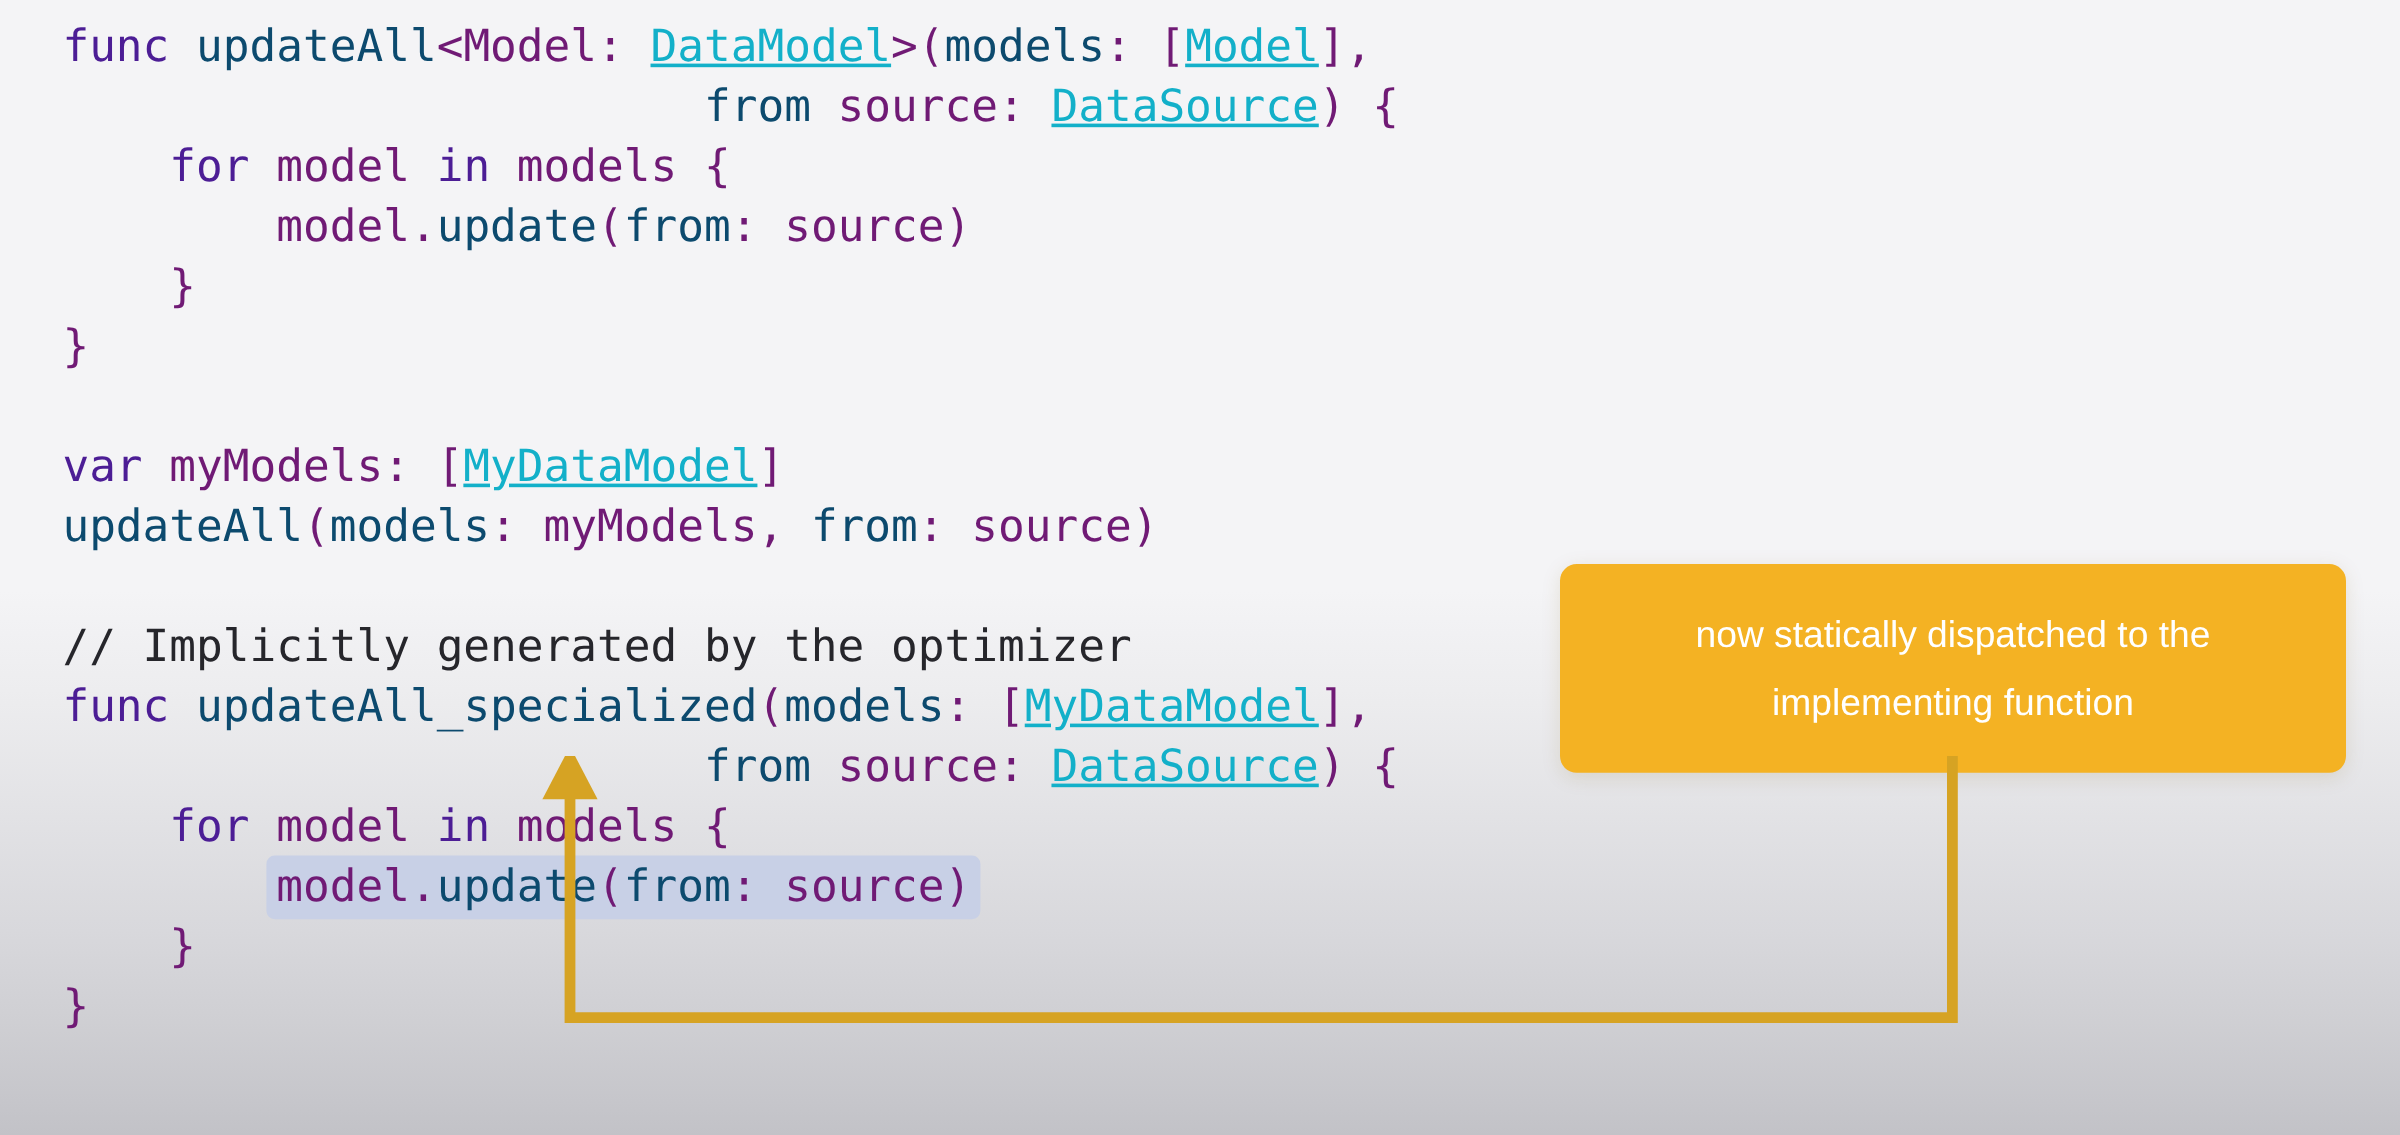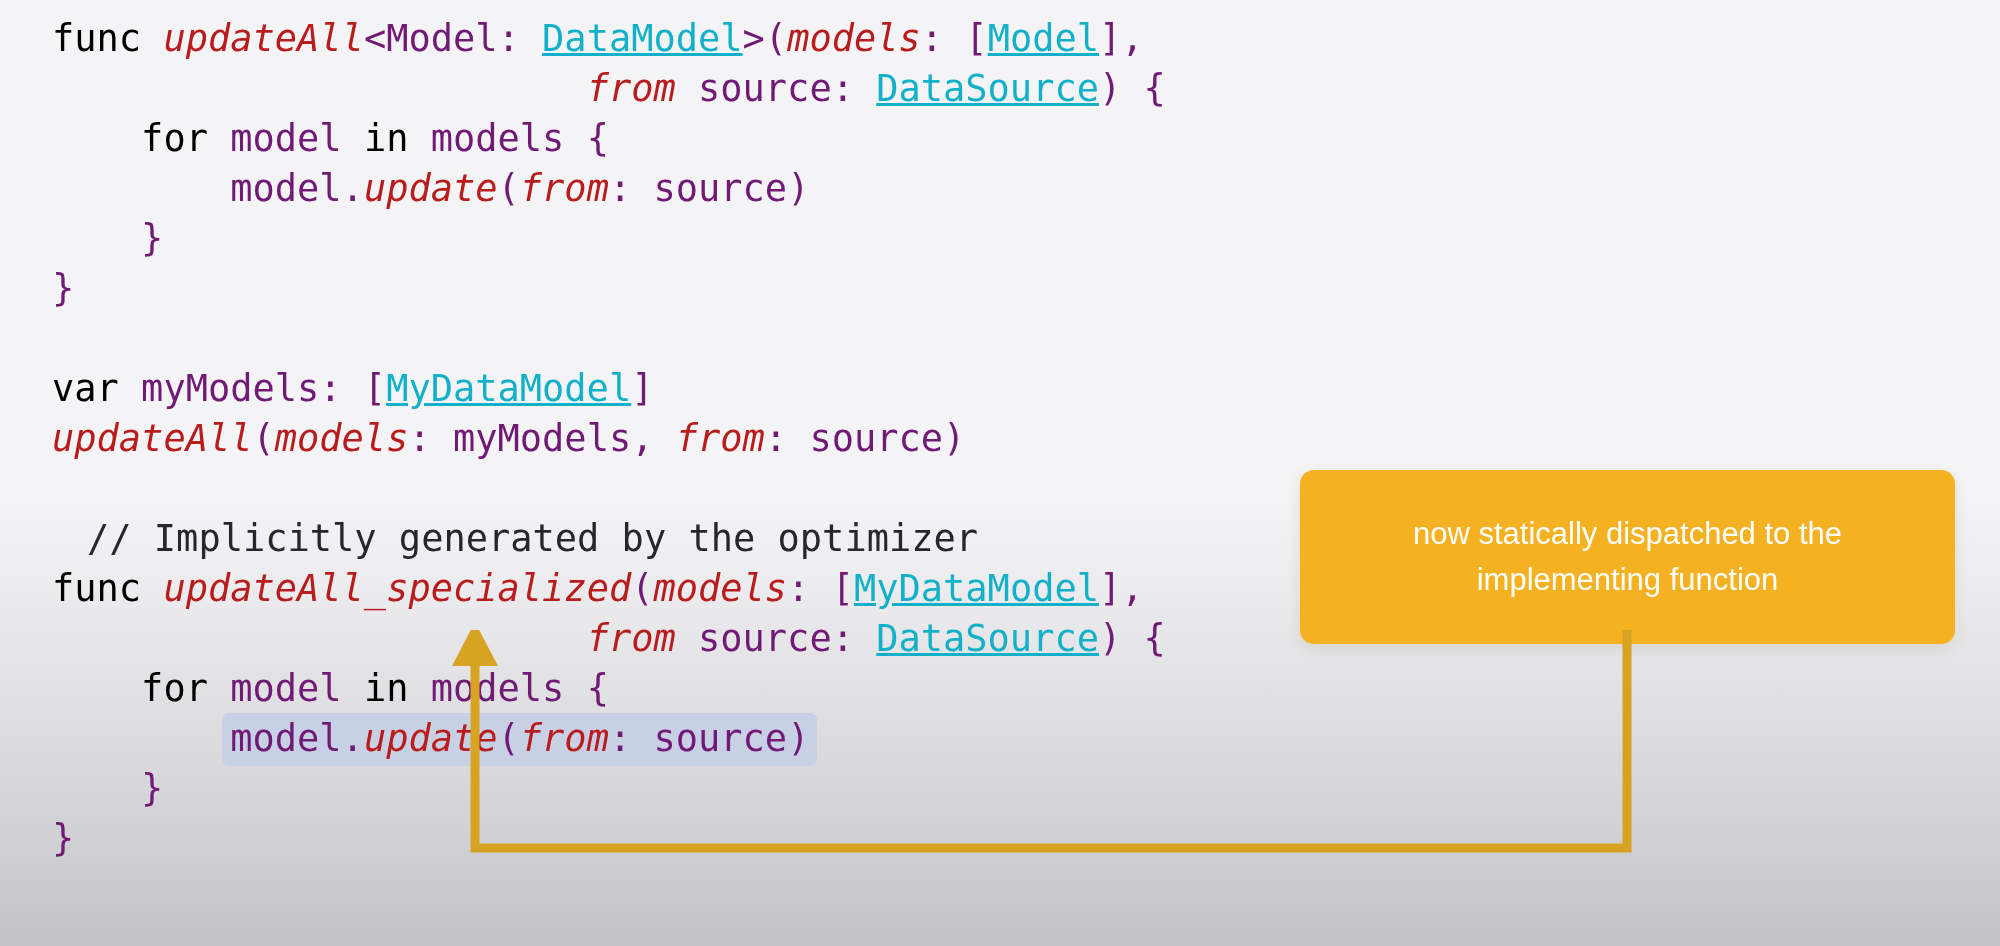--- a/index.html
+++ b/index.html
@@ -34,25 +34,25 @@
     line-height: 50px;
     letter-spacing: 0px;
     white-space: pre;
     color: #26262b;
     -webkit-font-smoothing: antialiased;
   }
   #code-block .line {
     height: 50px;
     white-space: pre;
   }
-  .kw   { color: #000000; }          
-  .fn   { color: #b91c1c; font-style: italic; }          
+  .kw   { color: #4c1d95; }          
+  .fn   { color: #0c4a6e; }          
   .type { color: #13b0c9; text-decoration: underline; }          
   .plain{ color: #701a75; }
-  .cmt  { color: #26262b; margin-left: 35px; }
+  .cmt  { color: #26262b; }
 
   
   .hl {
     background: #c8d0e6;
     border-radius: 7px;
     padding: 4px 8px 6px 8px;
     margin: 0 -8px;
     box-decoration-break: clone;
     -webkit-box-decoration-break: clone;
   }
@@ -70,21 +70,21 @@
     display: flex;
     align-items: center;
     justify-content: center;
     box-sizing: border-box;
     padding: 0 26px;
   }
   #callout .callout-text {
     color: #ffffff;
     font-family: "Liberation Sans", sans-serif;
     font-size: 31px;
-    line-height: 46px;
+    line-height: 57px;
     text-align: center;
     font-weight: 400;
     white-space: pre-line;
   }
 
   
   #connector {
     position: absolute;
     left: 440px;
     top: 630px;

